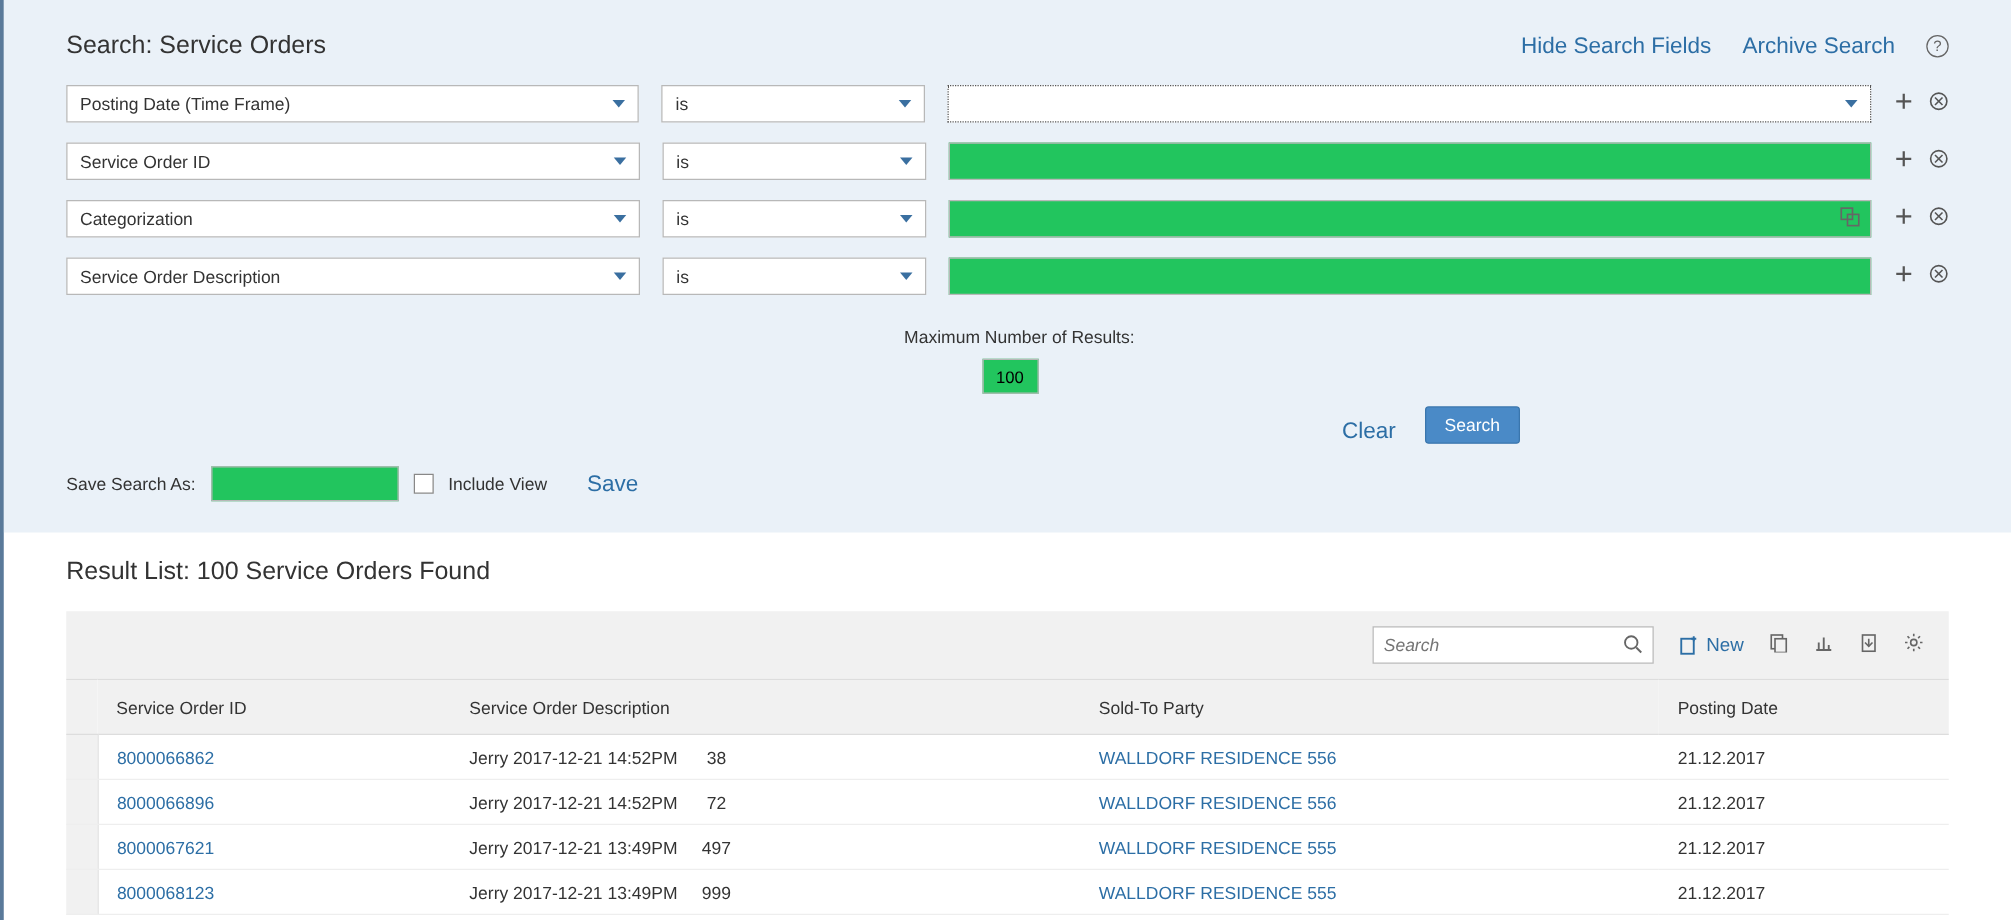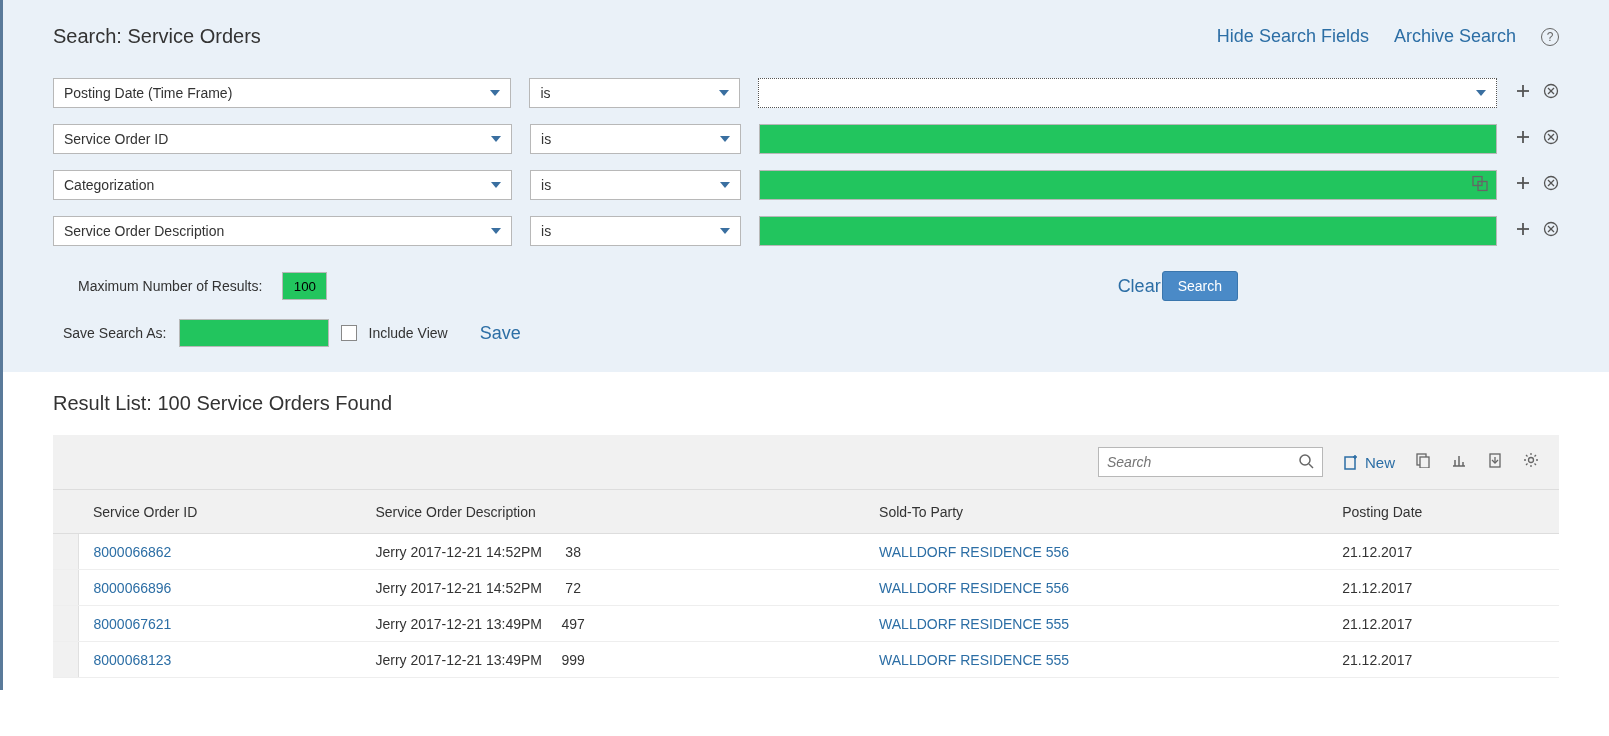--- a/index.html
+++ b/index.html
@@ -10,21 +10,21 @@
   background: #fff;
   width: 1609px;
   border-left: 3px solid #5a7a9a;
 }
 .search-panel {
   background: #eaf1f8;
   padding: 25px 50px 25px 50px;
 }
 .search-header {
   display: flex;
-  margin-bottom: 30px;
+  margin-bottom: 20px;
 }
 .search-title {
   font-size: 20px;
   color: #333;
   font-weight: normal;
 }
 .search-header-actions {
   margin-left: auto;
   display: flex;
   align-items: center;
@@ -102,36 +102,37 @@
 .plus-icon, .remove-icon {
   cursor: pointer;
   color: #555;
 }
 .footer-row {
   display: flex;
   align-items: center;
   gap: 10px;
   margin-top: 25px;
   margin-bottom: 18px;
+  flex-direction: column;
 }
 .footer-row .label {
   color: #333;
   margin-right: 6px;
 }
 .max-results {
   width: 45px;
   height: 28px;
   text-align: center;
   margin-left: 4px;
 }
 .footer-actions {
   margin-left: auto;
   display: flex;
-  gap: 1px;
-  align-items: center;
+  gap: 23px;
+  align-items: flex-end;
 }
 .btn {
   height: 30px;
   padding: 0 15px;
   border: 1px solid #b8b8b8;
   background: #fff;
   cursor: pointer;
   font-size: 14px;
   color: #2c6ea5;
   border: none;
@@ -363,21 +364,21 @@
     <span style="margin-left:25px;" class="label">Maximum Number of Results:</span>
     <input class="input-plain max-results" value="100" style="">
     <div class="footer-actions">
       <span class="link">Clear</span>
       <button class="btn primary">Search</button>
       <span style="width:320px;"></span>
     </div>
   </div>
 
   <div class="save-row">
-    <span class="label" style="margin-left:10px;">Save Search As:</span>
+    <span class="label" style="margin-left:0;">Save Search As:</span>
     <input class="input-plain save-as-input" style="">
     <span class="checkbox"></span>
     <span>Include View</span>
     <span class="link" style="margin-left:20px;">Save</span>
   </div>
 </div>
 
 <div class="result-panel">
   <h2 class="result-title">Result List: 100 Service Orders Found</h2>
 

